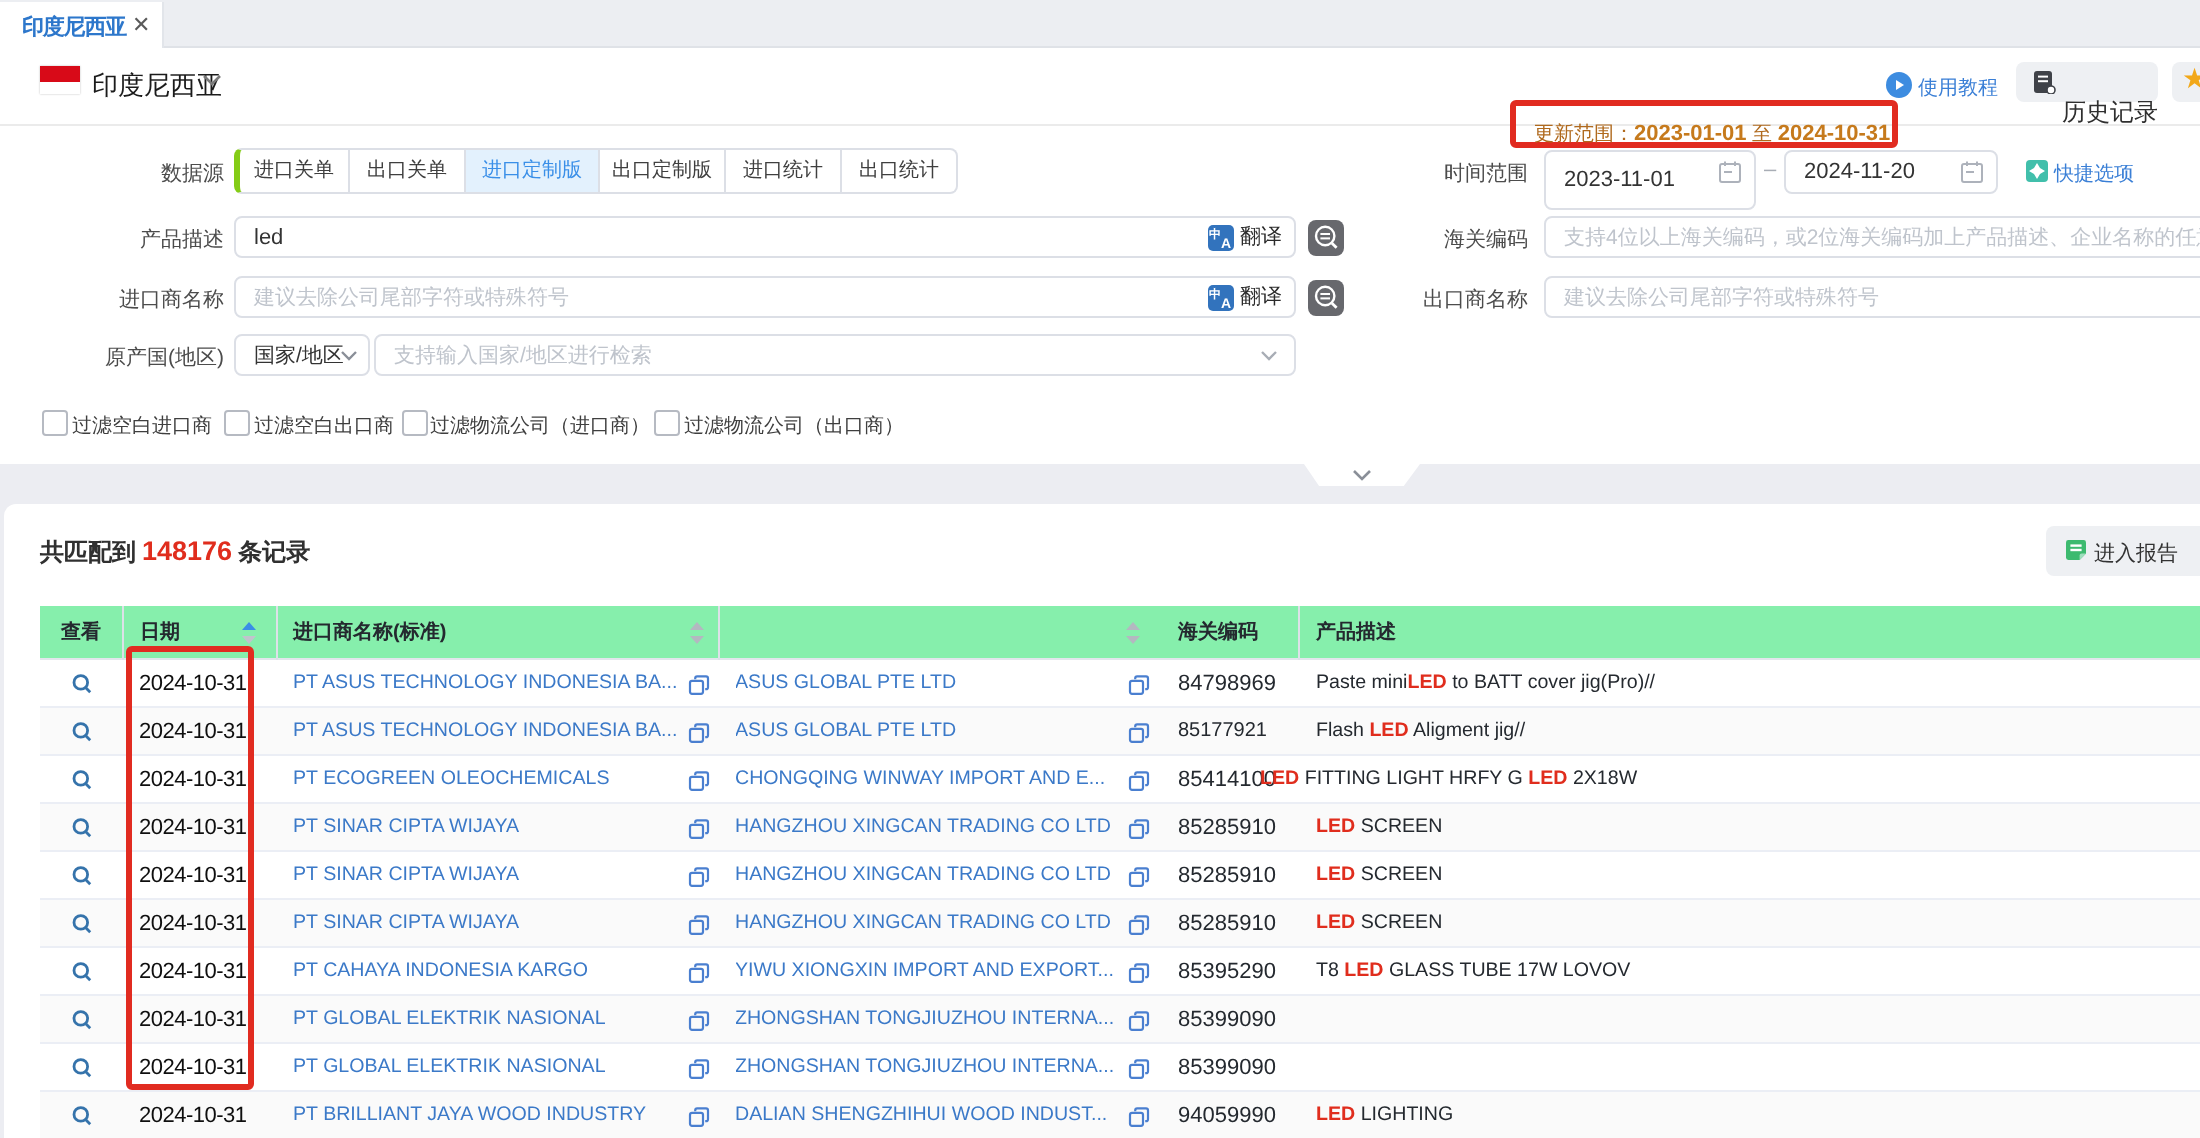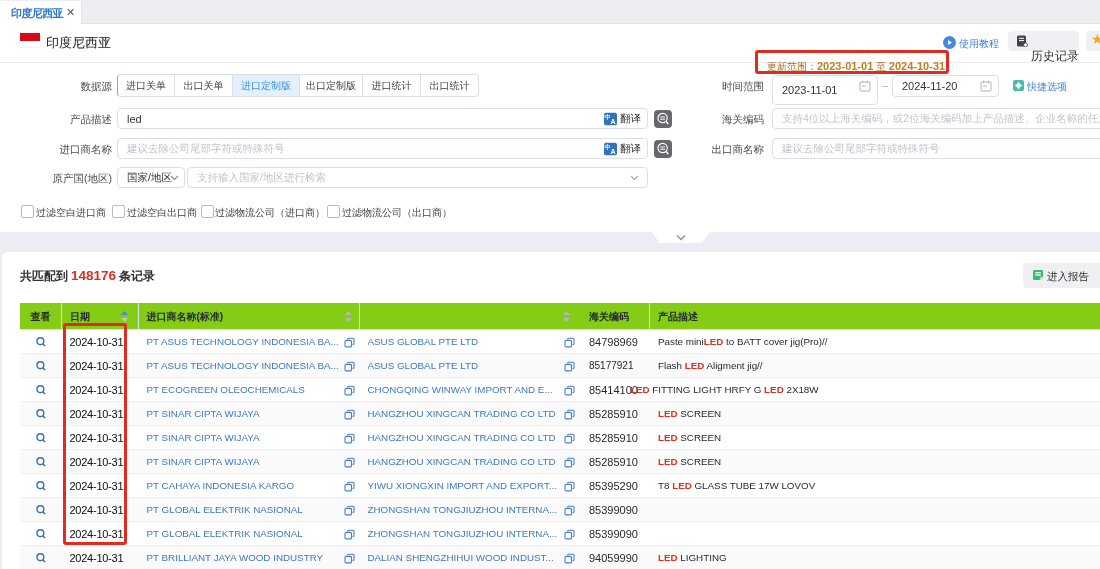--- a/index.html
+++ b/index.html
@@ -21,41 +21,41 @@
 #cchev { position:absolute; left:100px; top:36px; }
 #hr1 { position:absolute; left:0; top:62px; width:1100px; height:1px; background:#ebebeb; }
 
 .lbl { position:absolute; font-size:10.5px; color:#4c4c4c; text-align:right; width:70px; }
 .inp { position:absolute; border:1px solid #dcdfe6; border-radius:4px; background:#fff; }
 
 .itx { position:absolute; font-size:10.5px; color:#333; top:50%; transform:translateY(-50%); white-space:nowrap;}
 .itx.ph { color:#bfc4cc; }
 .btn6 { position:absolute; top:74px; height:23px; border:1px solid #dcdfe6; border-left:none;
   background:#fff; font-size:10px; color:#3f3f3f; text-align:center; line-height:21px; }
-.btn6.first { border-left:1px solid #84cc16; border-radius:4px 0 0 4px; }
+.btn6.first { border-left:3px solid #84cc16; border-radius:4px 0 0 4px; }
 .btn6.last { border-radius:0 4px 4px 0; }
 .btn6.sel { background:#e3f1fd; color:#3a8fe8; border-color:#dcdfe6; }
 .trans { position:absolute; top:50%; transform:translateY(-50%); right:6px; height:13px; display:flex; align-items:center; white-space:nowrap; }
 .trans span { font-size:10.5px; color:#2b2b2b; margin-left:3px; }
 .gicon { position:absolute; width:18px; height:18px; background:#67686d; border-radius:4px; }
 .chk { position:absolute; top:205px; width:13px; height:13px; border:1px solid #b6bac2; border-radius:2px; background:#fff; }
 .chklbl { position:absolute; top:206px; font-size:10px; color:#3f3f3f; }
 
 #band { position:absolute; left:0; top:232px; width:1100px; height:337px; background:#ecedf2; }
 #collapse { position:absolute; left:652px; top:232px; width:58px; height:11px; background:#fff;
   clip-path:polygon(0 0, 100% 0, 86% 100%, 13% 100%); }
 
 #card2 { position:absolute; left:2px; top:252px; width:1100px; height:317px; background:#fff; border-radius:6px 0 0 0; }
 #matched { position:absolute; left:20px; top:268px; font-size:12px; font-weight:bold; color:#303030;}
 #matched b { color:#e02d1d; font-size:13.5px; padding:0 3px;}
 #report { position:absolute; left:1023px; top:263px; width:85px; height:25px; background:#eef0f3; border-radius:4px; }
 #report span { position:absolute; left:24px; top:7px; font-size:10.5px; color:#333; }
 
 #tbl { position:absolute; left:20px; top:303px; width:1081px; }
-.hrow { position:absolute; left:0; top:0; height:27px; width:1081px; background:#84cc16; border-bottom:1px solid #e2e6ec;text-decoration:underline;}
+.hrow { position:absolute; left:0; top:0; height:27px; width:1081px; background:#86efac; border-bottom:1px solid #e2e6ec;text-decoration:underline;}
 .hcell { position:absolute; top:0; height:27px; font-size:10px; font-weight:bold; color:#24292f; line-height:27px; padding-left:8px; border-right:1px solid #dde1e8;}
 .hcell.norb { border-right:none; }
 .row { position:absolute; left:0; width:1081px; height:24px; border-bottom:1px solid #ebeef5; background:#fff;}
 .row.z { background:#fafafa; }
 .cell { position:absolute; top:0; height:24px; line-height:24px; font-size:10.5px; color:#24292f; white-space:nowrap; overflow:hidden;}
 .blue { color:#3b79c8; }
 .lat { font-size:9.8px; }
 .red { color:#e02d1d; font-weight:bold;}
 
 .ann { position:absolute; border:3px solid #e12b20; border-radius:3px; }

